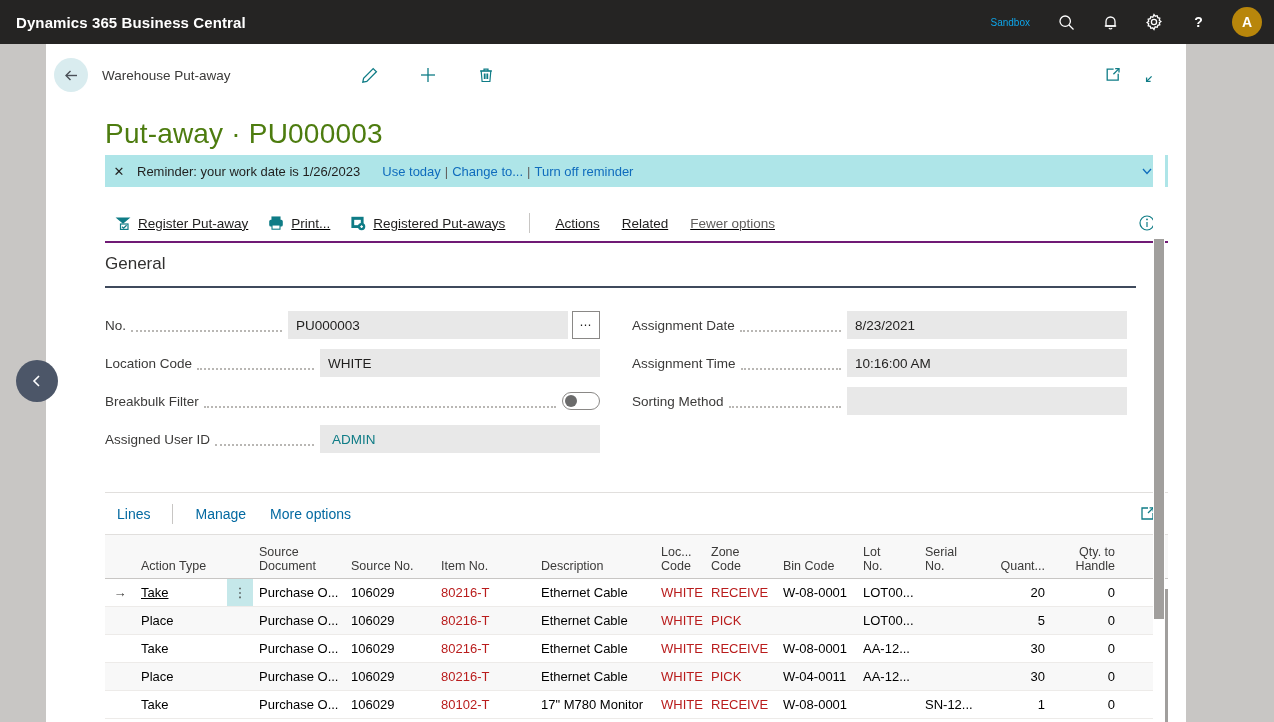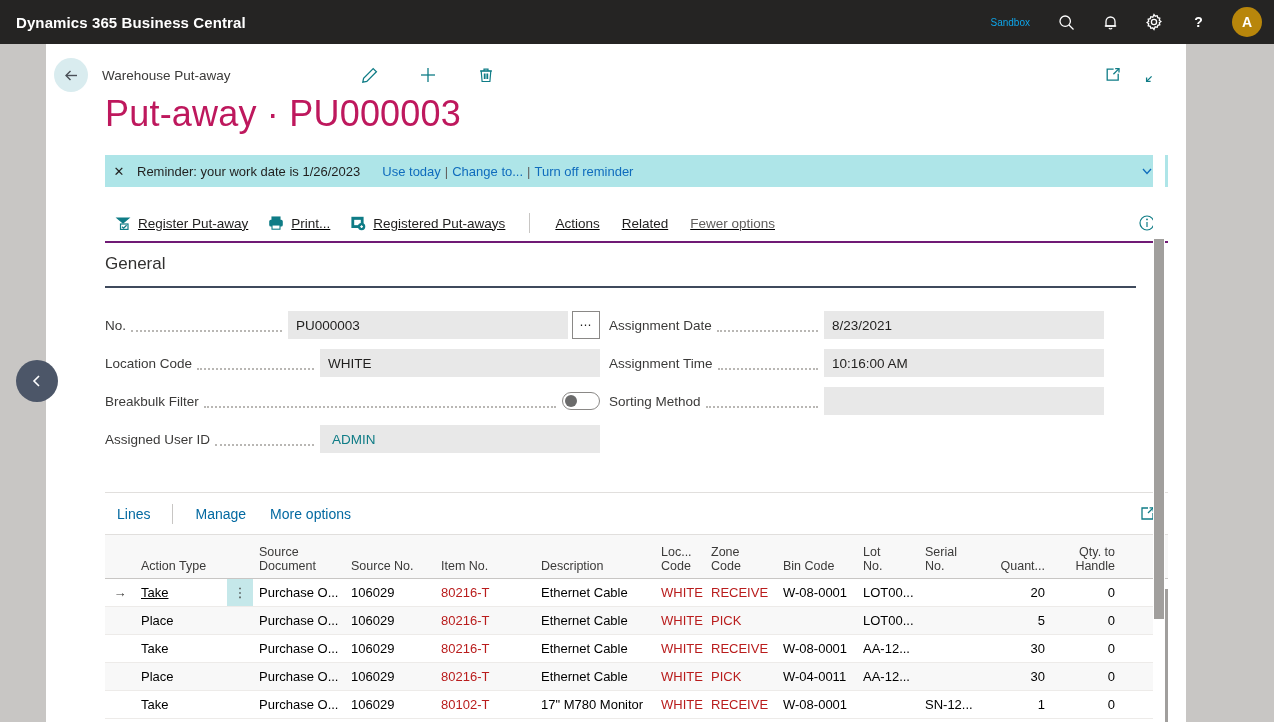--- a/index.html
+++ b/index.html
@@ -104,23 +104,23 @@
     width: 26px; height: 26px;
     display: flex; align-items: center; justify-content: center;
     color: #0f7c86; cursor: pointer;
   }
   .hdr-right {
     margin-left: auto; display: flex; align-items: center;
     gap: 14px; margin-right: 20px;
   }
 
   .page-title {
-    font-size: 36px; font-weight: 400;
-    color: #be185d;
-    margin: 1px 0 0 59px;
+    font-size: 28px; font-weight: 400;
+    color: #4d7c0f;
+    margin: 26px 0 0 59px;
     letter-spacing: .2px;
     white-space: nowrap;
   }
 
   
   .notif {
     position: absolute; left: 59px; top: 111px;
     width: 1063px; height: 32px;
     background: #aee5e8;
     display: flex; align-items: center;
@@ -181,21 +181,21 @@
     position: absolute; left: 59px; top: 210px;
     font-size: 17px; color: #323130; font-weight: 400;
   }
   .gen-rule {
     position: absolute; left: 59px; top: 242px;
     width: 1031px; height: 2px; background: #3f4a5c;
   }
 
   .fields { position: absolute; left: 0; top: 262px; width: 1140px; }
   .col-left  { position: absolute; left: 59px;  top: 0; width: 495px; }
-  .col-right { position: absolute; left: 563px; top: 0; width: 495px; }
+  .col-right { position: absolute; left: 586px; top: 0; width: 495px; }
 
   .frow {
     position: relative; height: 38px;
     display: flex; align-items: center;
   }
   .flabel {
     font-size: 13.5px; color: #3b3a39;
     white-space: nowrap; flex: none;
   }
   .fdots {

